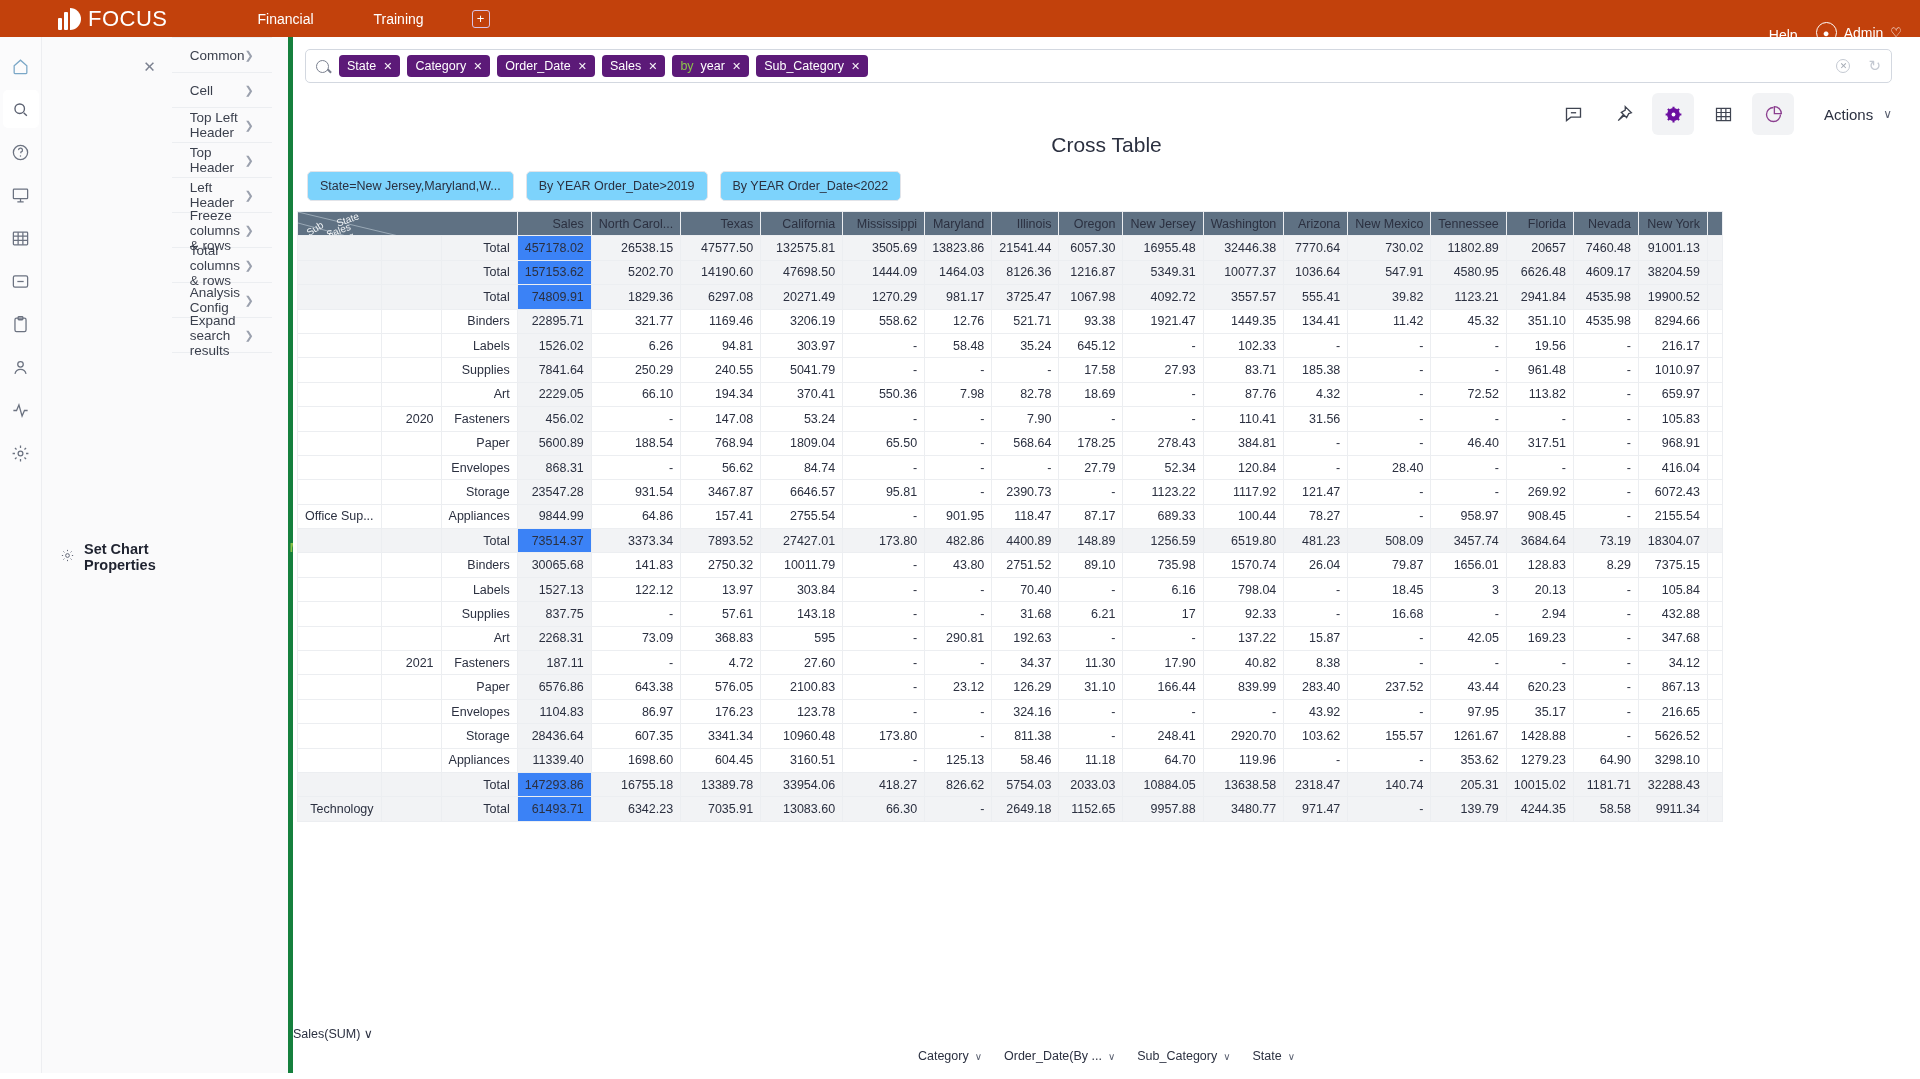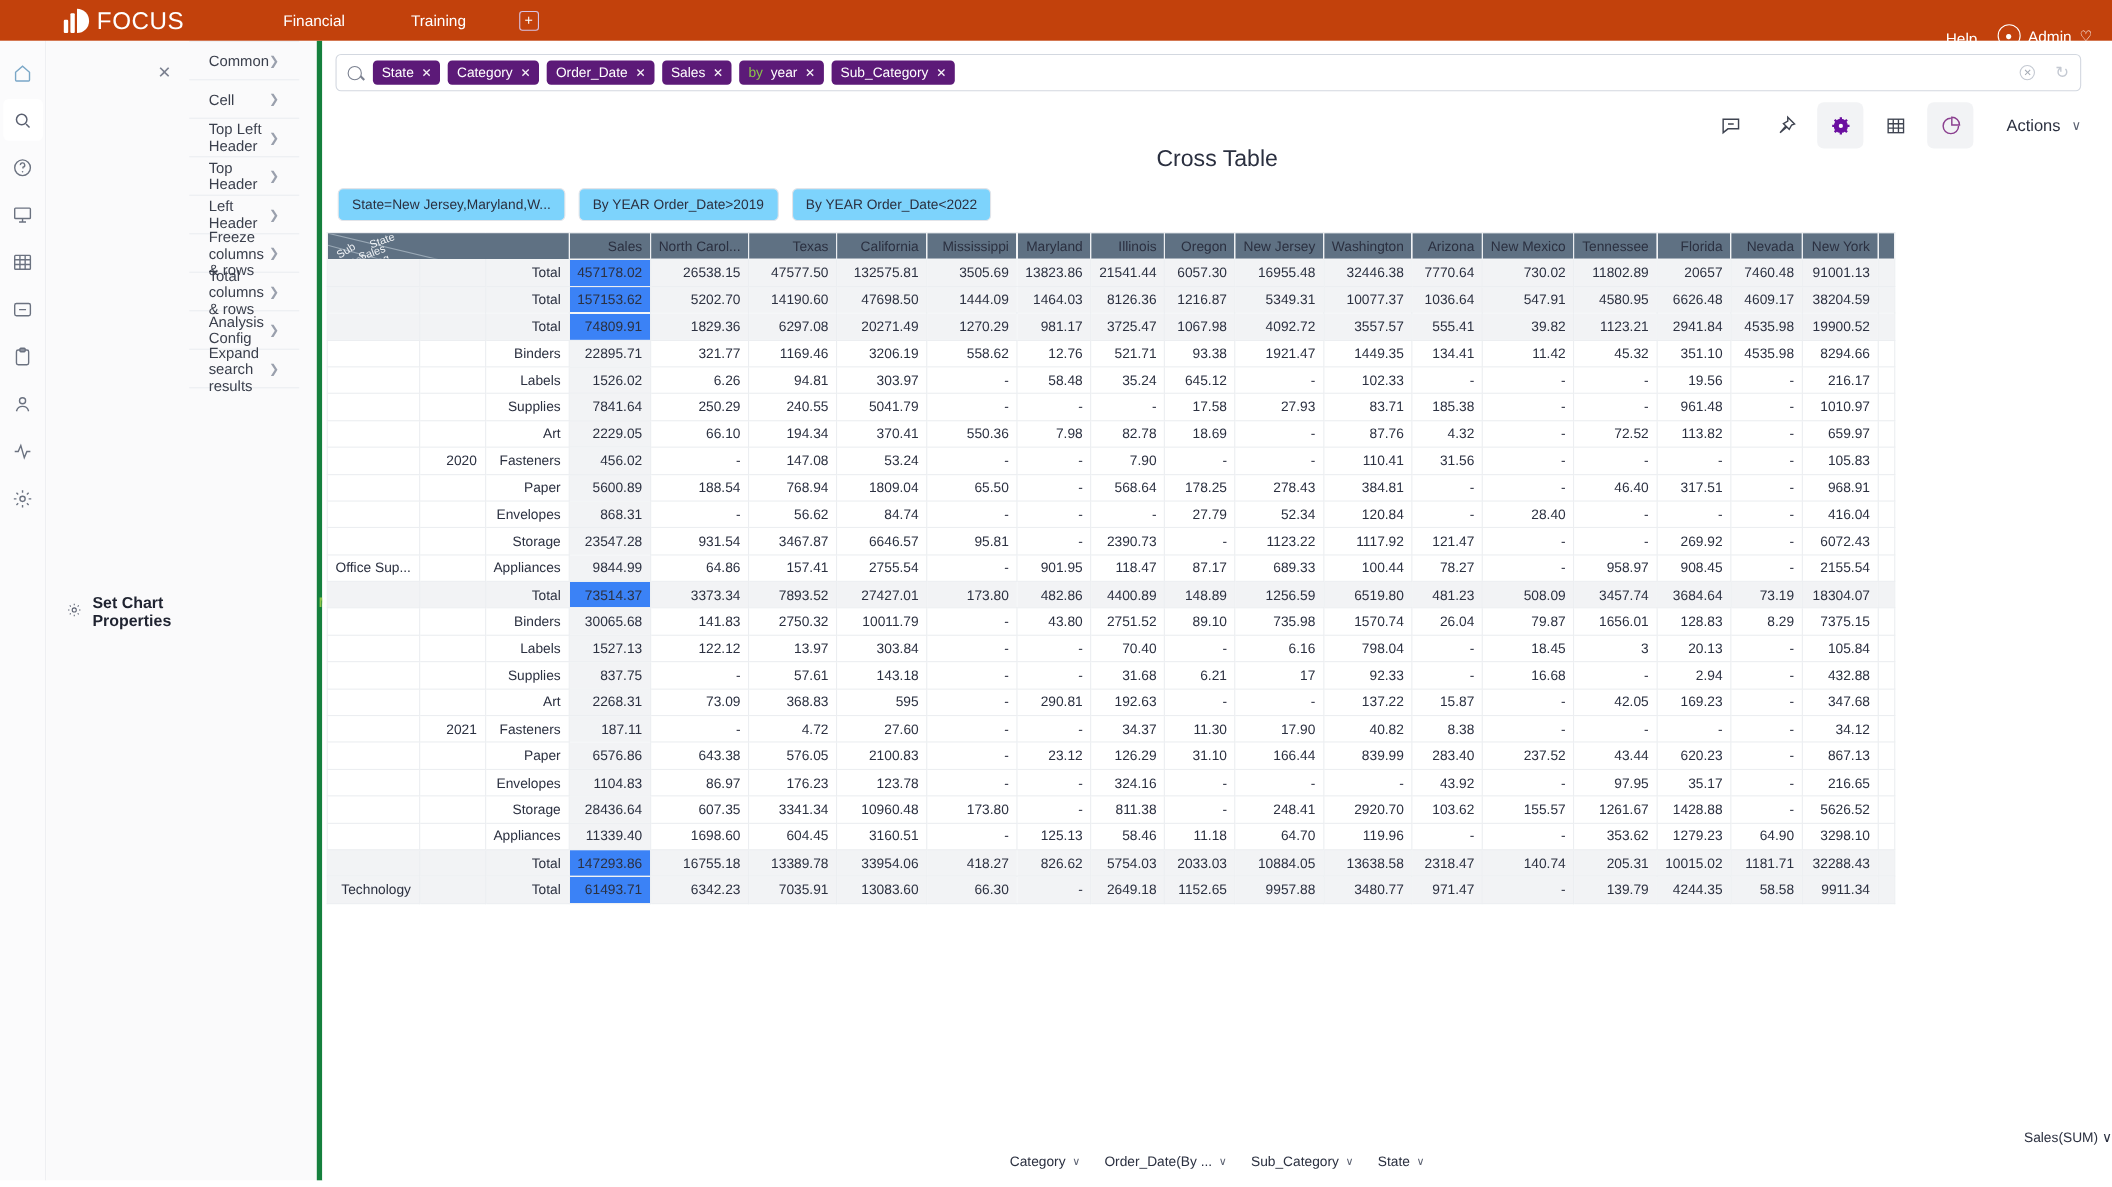--- a/index.html
+++ b/index.html
@@ -208,21 +208,21 @@
   th.corner .lab {
     position: absolute; font-size: 10px; color: #eef1f4; white-space: nowrap;
   }
   td.dim { text-align: center; color: #2b3040; background: #fff; }
   td.dimb { text-align: center; color: #2b3040; background: #fff; }
   tr.total-row td { background: #f2f3f5; }
   td.salescol { background: #f2f3f5; font-size: 13px; }
   tr.total-row td.salescol { background: #3b82f6; }
 
   .footer-sum {
-    text-align: right; font-size: 12.5px; color: #2b3040;
+    text-align: left; font-size: 12.5px; color: #2b3040;
     padding: 4px 0 0 0;
   }
   .footer-dims {
     display: flex; justify-content: center; gap: 22px;
     font-size: 12.5px; color: #2b3040; padding: 8px 0 10px 0;
   }
   .fd { display: flex; align-items: center; gap: 6px; cursor: pointer; }
   .fd .cv { font-size: 10px; color: #5a6070; }
 </style>
 </head>

